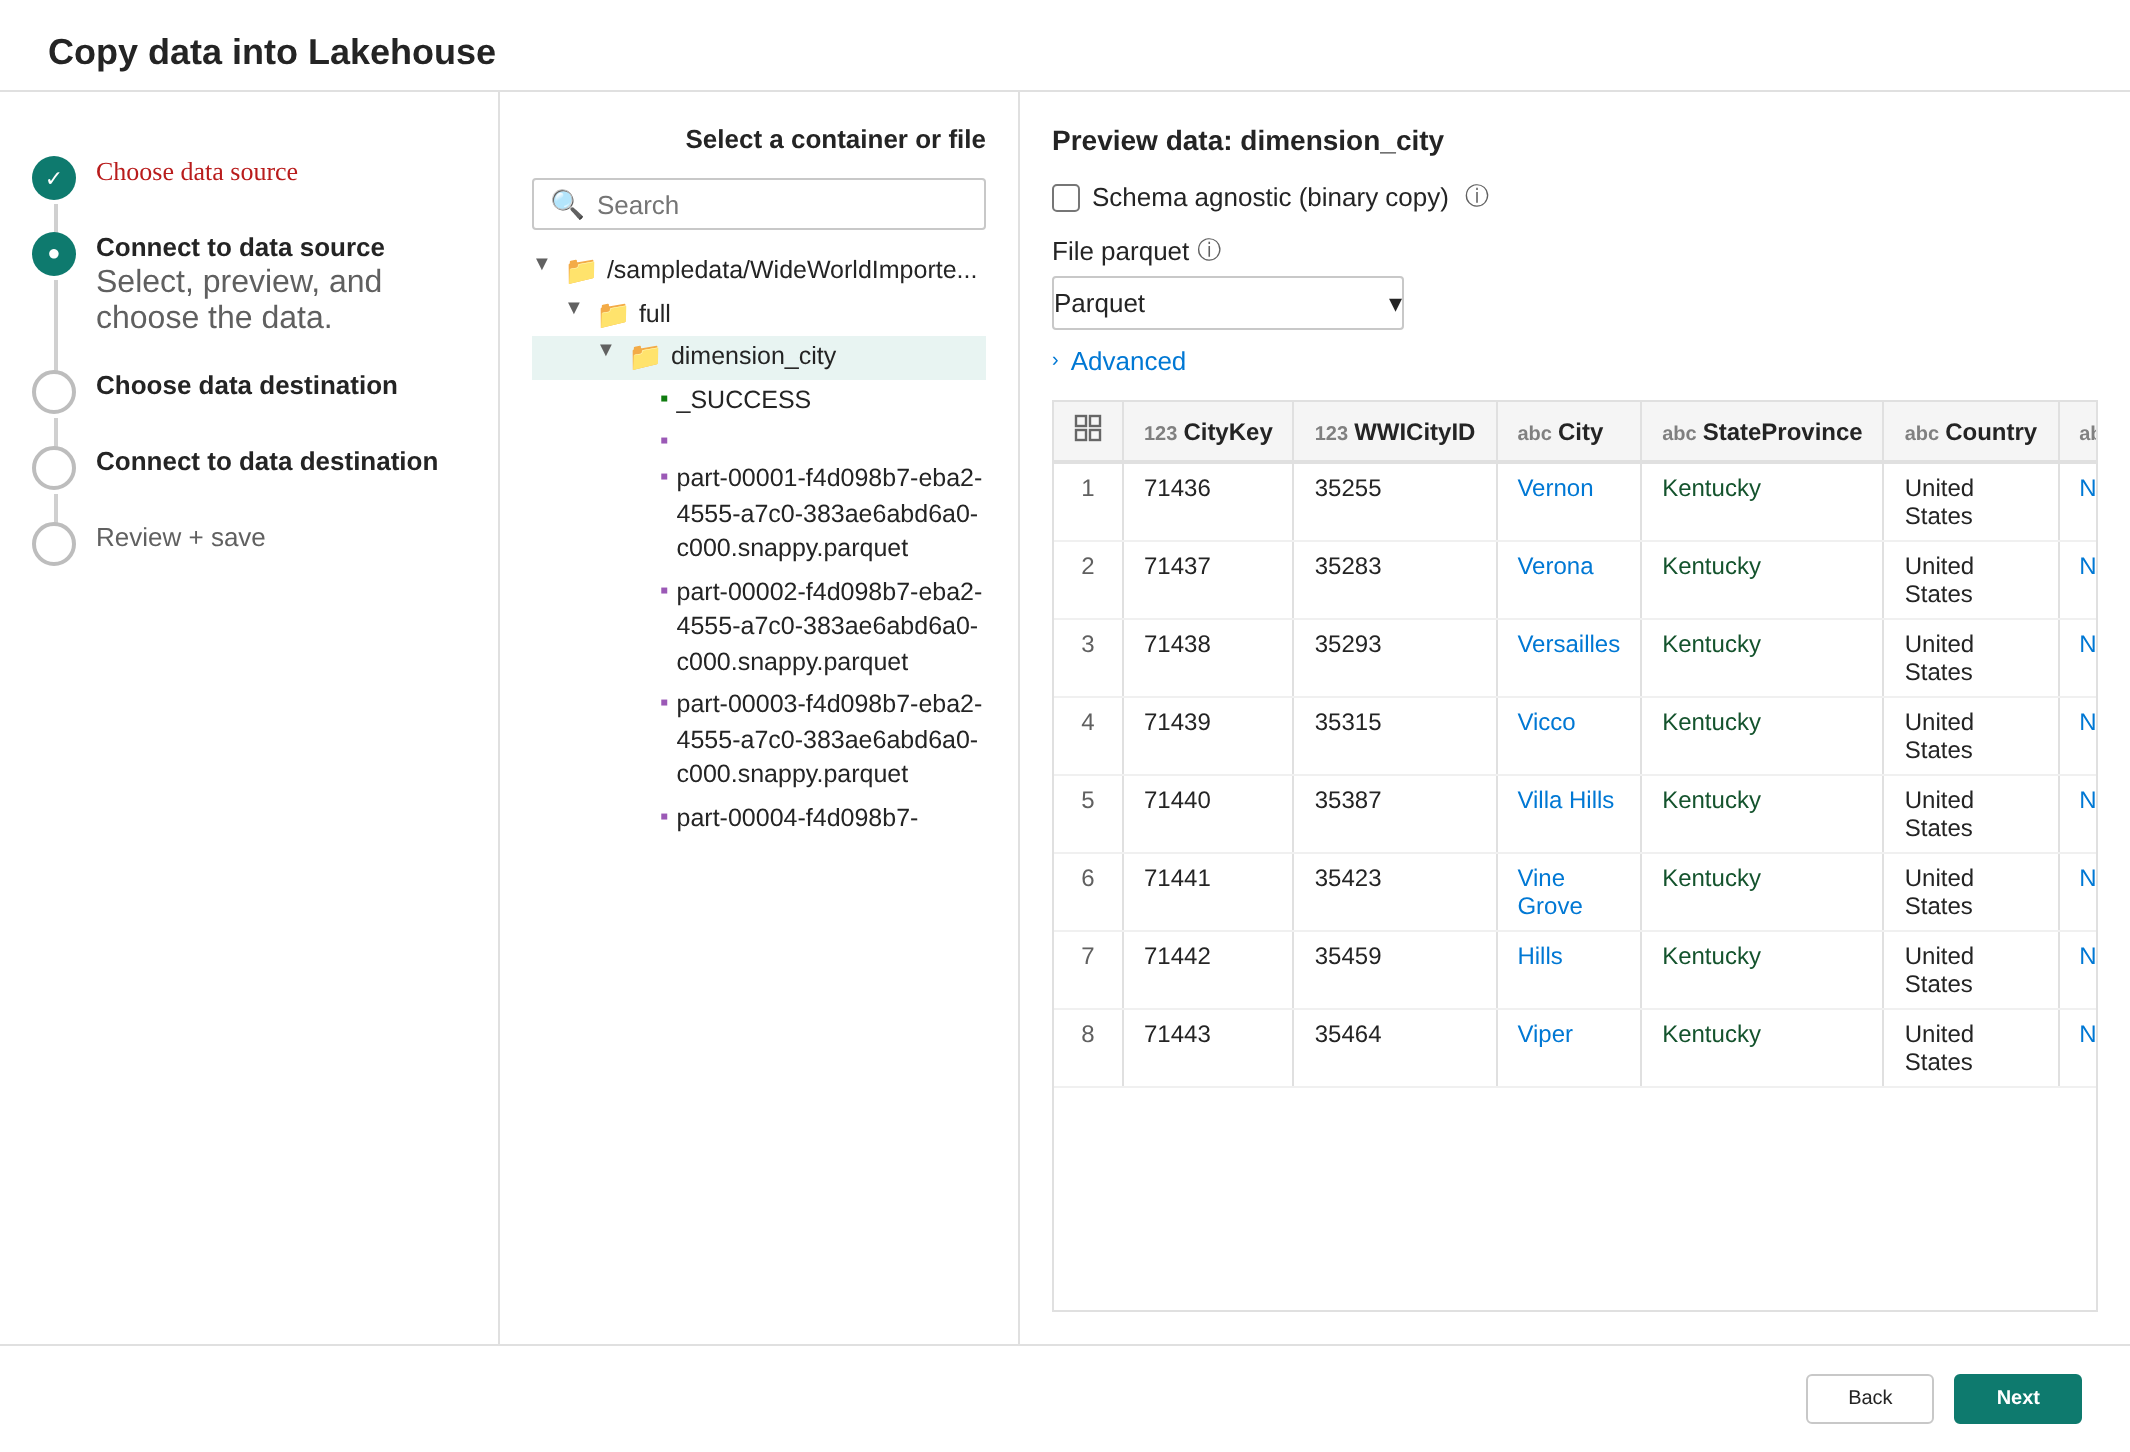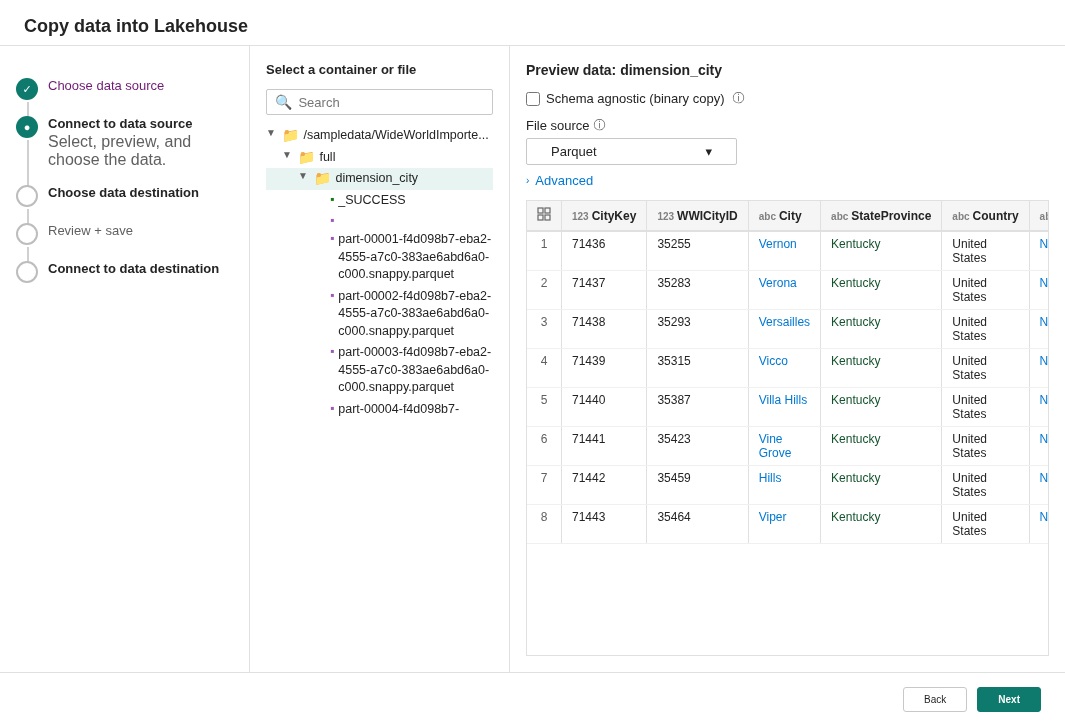--- a/index.html
+++ b/index.html
@@ -23,27 +23,27 @@
       width: 2px;
       height: calc(100% - 8px);
       background: #d0d0d0;
     }
     .step-circle { width: 22px; height: 22px; border-radius: 50%; display: flex; align-items: center; justify-content: center; flex-shrink: 0; font-size: 11px; }
     .step-circle.completed { background: #0e7a6e; color: white; }
     .step-circle.active { background: #0e7a6e; color: white; }
     .step-circle.inactive { background: #fff; border: 2px solid #bdbdbd; }
     .step-label { font-size: 13px; }
     .step-label.active { font-weight: 600; color: #242424; }
-    .step-label.completed { color: #701a75; }
+    .step-label.completed { color: #b91c1c; font-family: Liberation Serif, serif; }
     .step-label.inactive { color: #606060; }
     .step-sublabel { font-size: 16px; color: #606060; margin-top: 2px; }
 
     
     .file-panel { width: 260px; border-right: 1px solid #e0e0e0; display: flex; flex-direction: column; padding: 16px; }
-    .file-panel-title { font-size: 13px; font-weight: 600; margin-bottom: 12px; }
+    .file-panel-title { font-size: 13px; font-weight: 600; margin-bottom: 12px; text-align: right; }
     .search-box { display: flex; align-items: center; border: 1px solid #c8c8c8; border-radius: 2px; padding: 4px 8px; gap: 6px; margin-bottom: 10px; }
     .search-box input { border: none; outline: none; font-size: 13px; width: 100%; }
     .search-icon { color: #616161; font-size: 14px; }
 
     .file-tree { overflow-y: auto; flex: 1; font-size: 12.5px; }
     .tree-item { display: flex; align-items: flex-start; padding: 2px 0; cursor: pointer; }
     .tree-item.selected { background: #e8f4f2; }
     .tree-indent { display: inline-block; width: 16px; flex-shrink: 0; }
     .tree-toggle { width: 14px; flex-shrink: 0; color: #616161; font-size: 10px; margin-right: 2px; }
     .tree-icon { margin-right: 4px; flex-shrink: 0; }
@@ -54,21 +54,21 @@
 
     
     .preview-panel { flex: 1; display: flex; flex-direction: column; padding: 16px; overflow: hidden; }
     .preview-title { font-size: 14px; font-weight: 600; margin-bottom: 12px; }
     .schema-row { display: flex; align-items: center; gap: 8px; margin-bottom: 10px; }
     .checkbox-label { display: flex; align-items: center; gap: 6px; font-size: 13px; }
     .checkbox-label input[type=checkbox] { width: 14px; height: 14px; }
     .info-icon { color: #616161; font-size: 12px; cursor: pointer; }
     .file-format-row { margin-bottom: 8px; }
     .file-format-row label { font-size: 13px; color: #242424; display: flex; align-items: center; gap: 4px; margin-bottom: 4px; }
-    .select-dropdown { border: 1px solid #c8c8c8; border-radius: 2px; padding: 5px 24px; font-size: 13px; display: flex; align-items: center; justify-content: space-between; width: 211px; cursor: pointer; background: #fff; }
+    .select-dropdown { border: 1px solid #c8c8c8; border-radius: 2px; padding: 5px 0; font-size: 13px; display: flex; align-items: center; justify-content: space-between; width: 176px; cursor: pointer; background: #fff; }
     .advanced-row { display: flex; align-items: center; gap: 6px; margin-bottom: 12px; font-size: 13px; color: #0078d4; cursor: pointer; }
     .chevron-right { font-size: 10px; }
 
     
     .data-table-container { flex: 1; overflow: auto; border: 1px solid #e0e0e0; }
     table { border-collapse: collapse; width: 100%; font-size: 12px; }
     thead tr { background: #f5f5f5; border-bottom: 2px solid #e0e0e0; }
     th { padding: 6px 10px; font-weight: 600; white-space: nowrap; border-right: 1px solid #e0e0e0; text-align: left; font-size: 12px; }
     th:first-child { width: 30px; text-align: center; }
     td { padding: 5px 10px; border-right: 1px solid #e0e0e0; border-bottom: 1px solid #f0f0f0; vertical-align: top; }
@@ -115,28 +115,28 @@
       <div class="step-item">
         <div class="step-circle inactive"></div>
         <div>
           <div class="step-label active">Choose data destination</div>
         </div>
       </div>
 
       <div class="step-item">
         <div class="step-circle inactive"></div>
         <div>
+          <div class="step-label active">Connect to data destination</div>
+        </div>
+      </div>
+
+      <div class="step-item">
+        <div class="step-circle inactive"></div>
+        <div>
           <div class="step-label inactive">Review + save</div>
-        </div>
-      </div>
-
-      <div class="step-item">
-        <div class="step-circle inactive"></div>
-        <div>
-          <div class="step-label active">Connect to data destination</div>
         </div>
       </div>
     </div>
 
     <div class="file-panel">
       <div class="file-panel-title">Select a container or file</div>
       <div class="search-box">
         <span class="search-icon">🔍</span>
         <input type="text" placeholder="Search" style="">
       </div>
@@ -225,21 +225,21 @@
       <div class="schema-row">
         <label class="checkbox-label">
           <input type="checkbox" style="">
           <span>Schema agnostic (binary copy)</span>
         </label>
         <span class="info-icon">ⓘ</span>
       </div>
 
       <div class="file-format-row">
         <label>
-          <span>File source</span>
+          <span>File parquet</span>
           <span class="info-icon">ⓘ</span>
         </label>
         <div class="select-dropdown">
           <span>Parquet</span>
           <span>▾</span>
         </div>
       </div>
 
       <div class="advanced-row">
         <span class="chevron-right">›</span>

